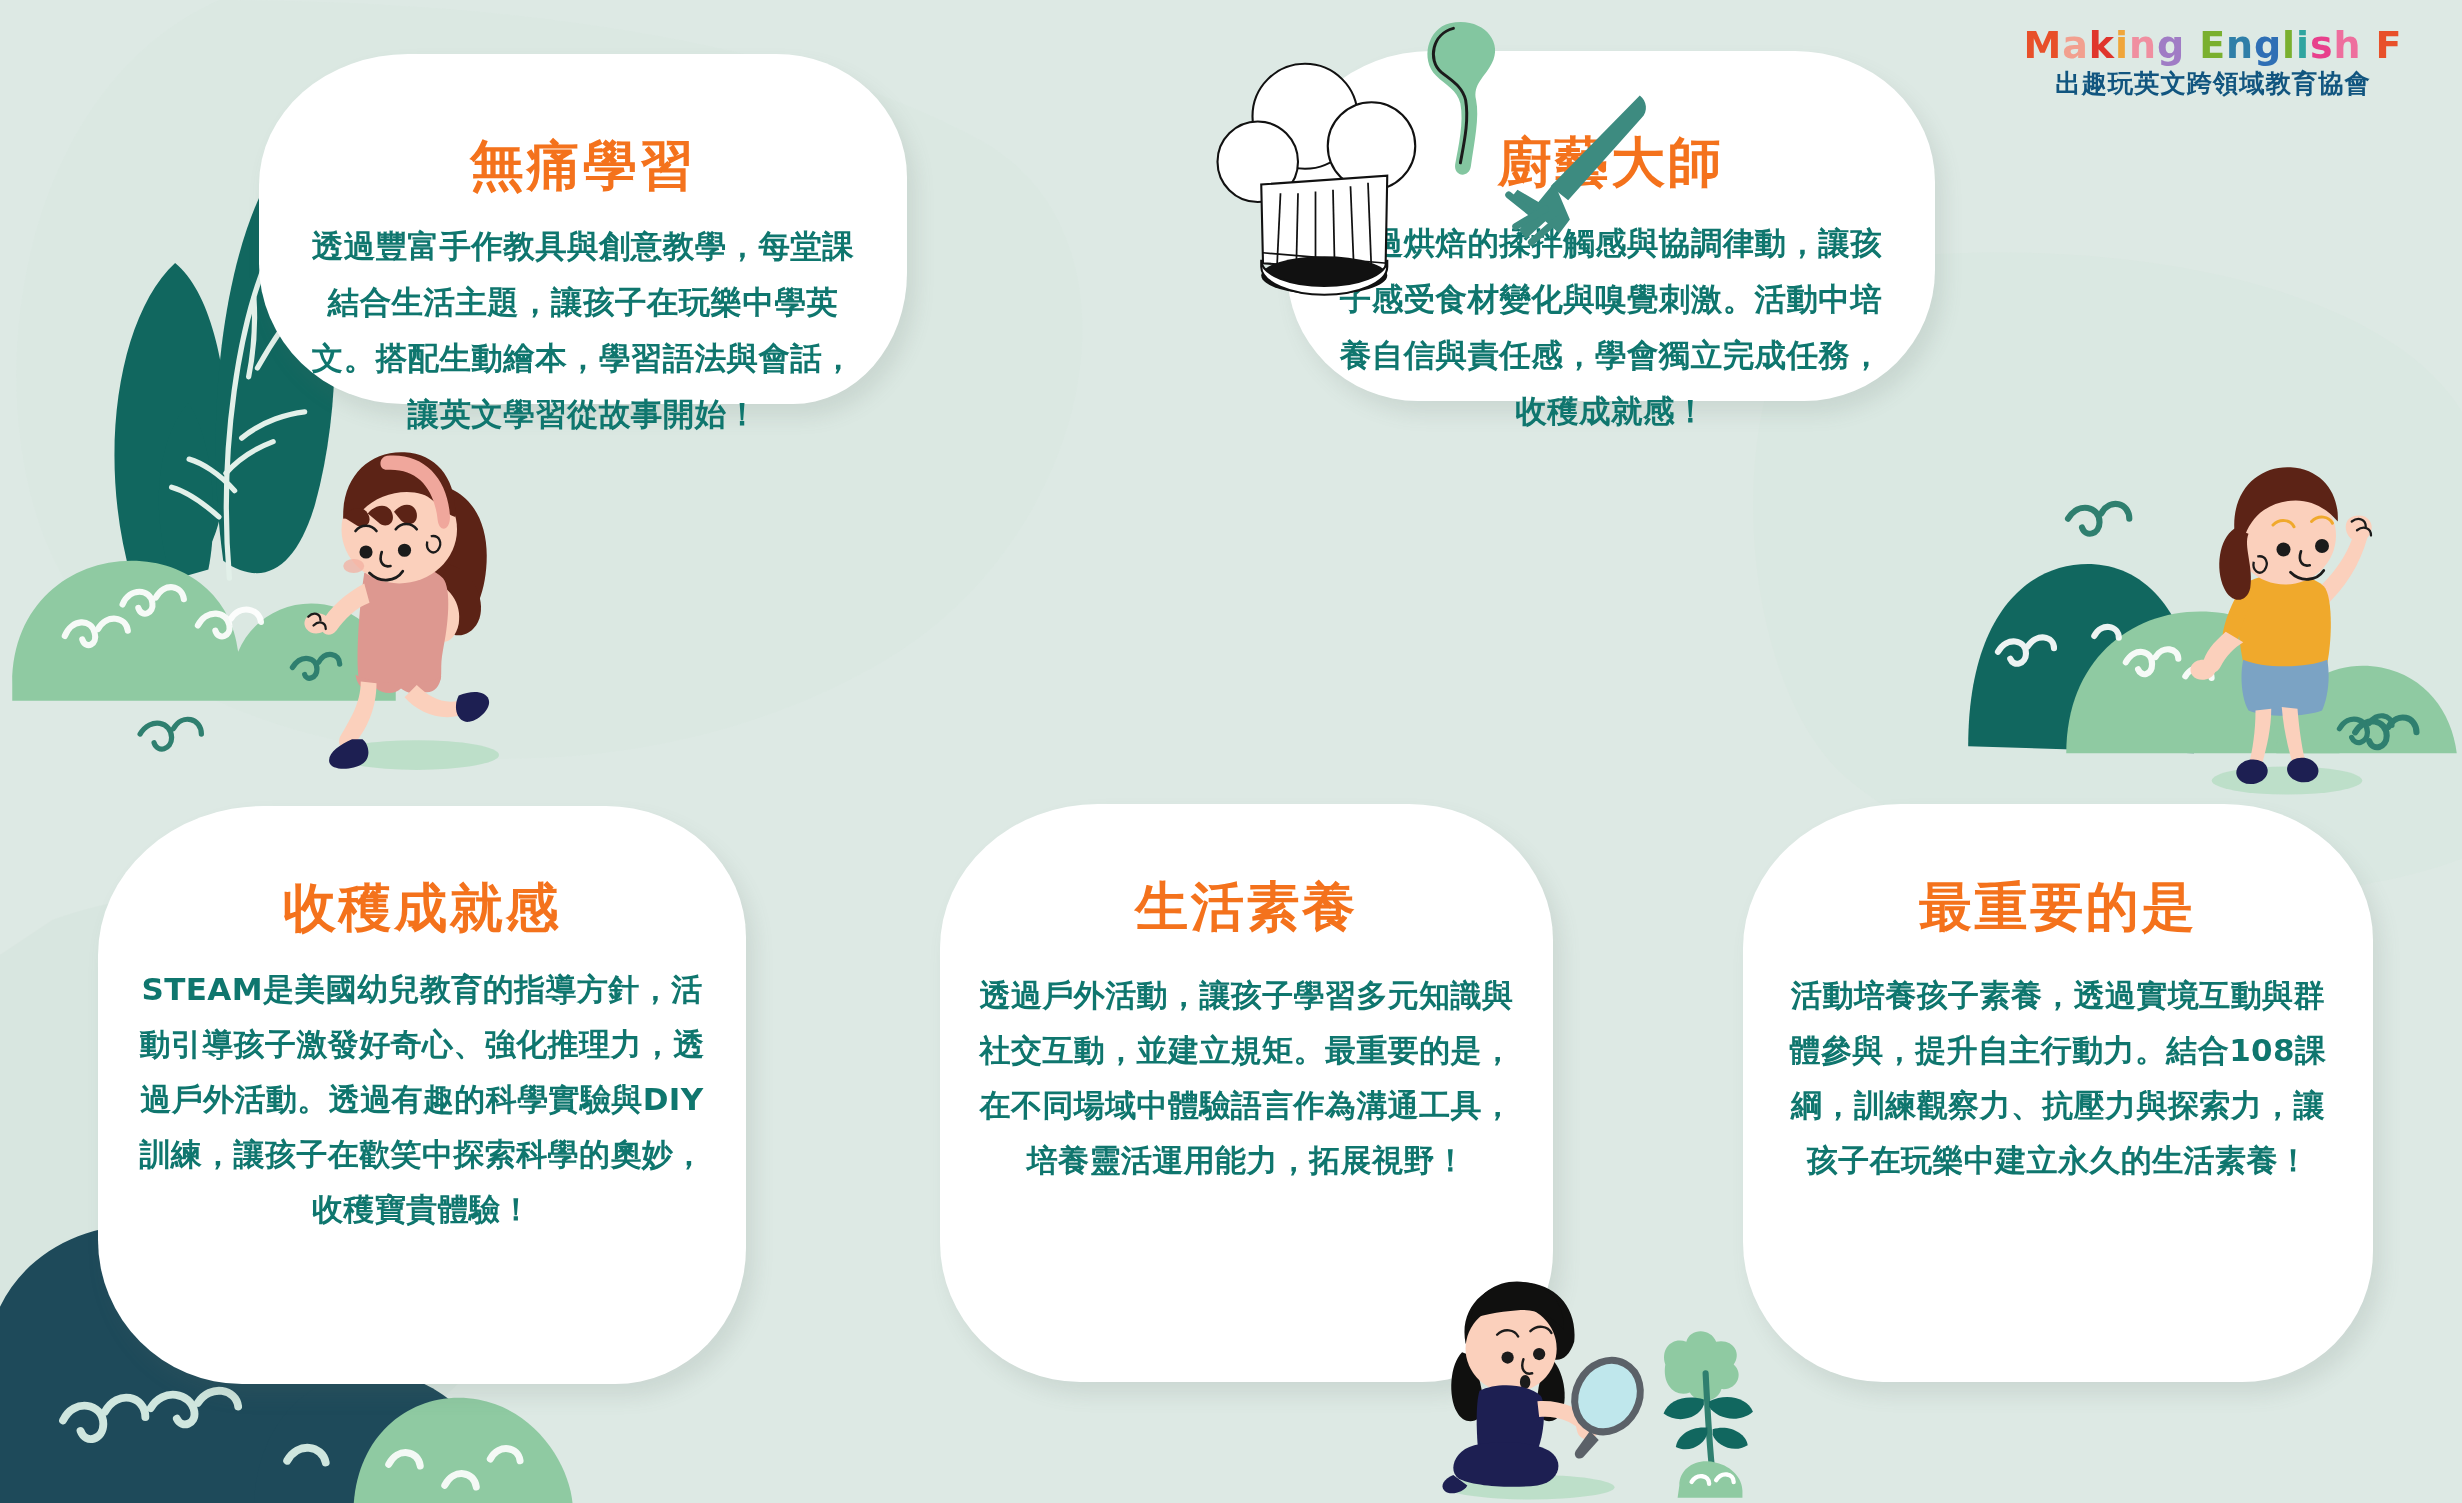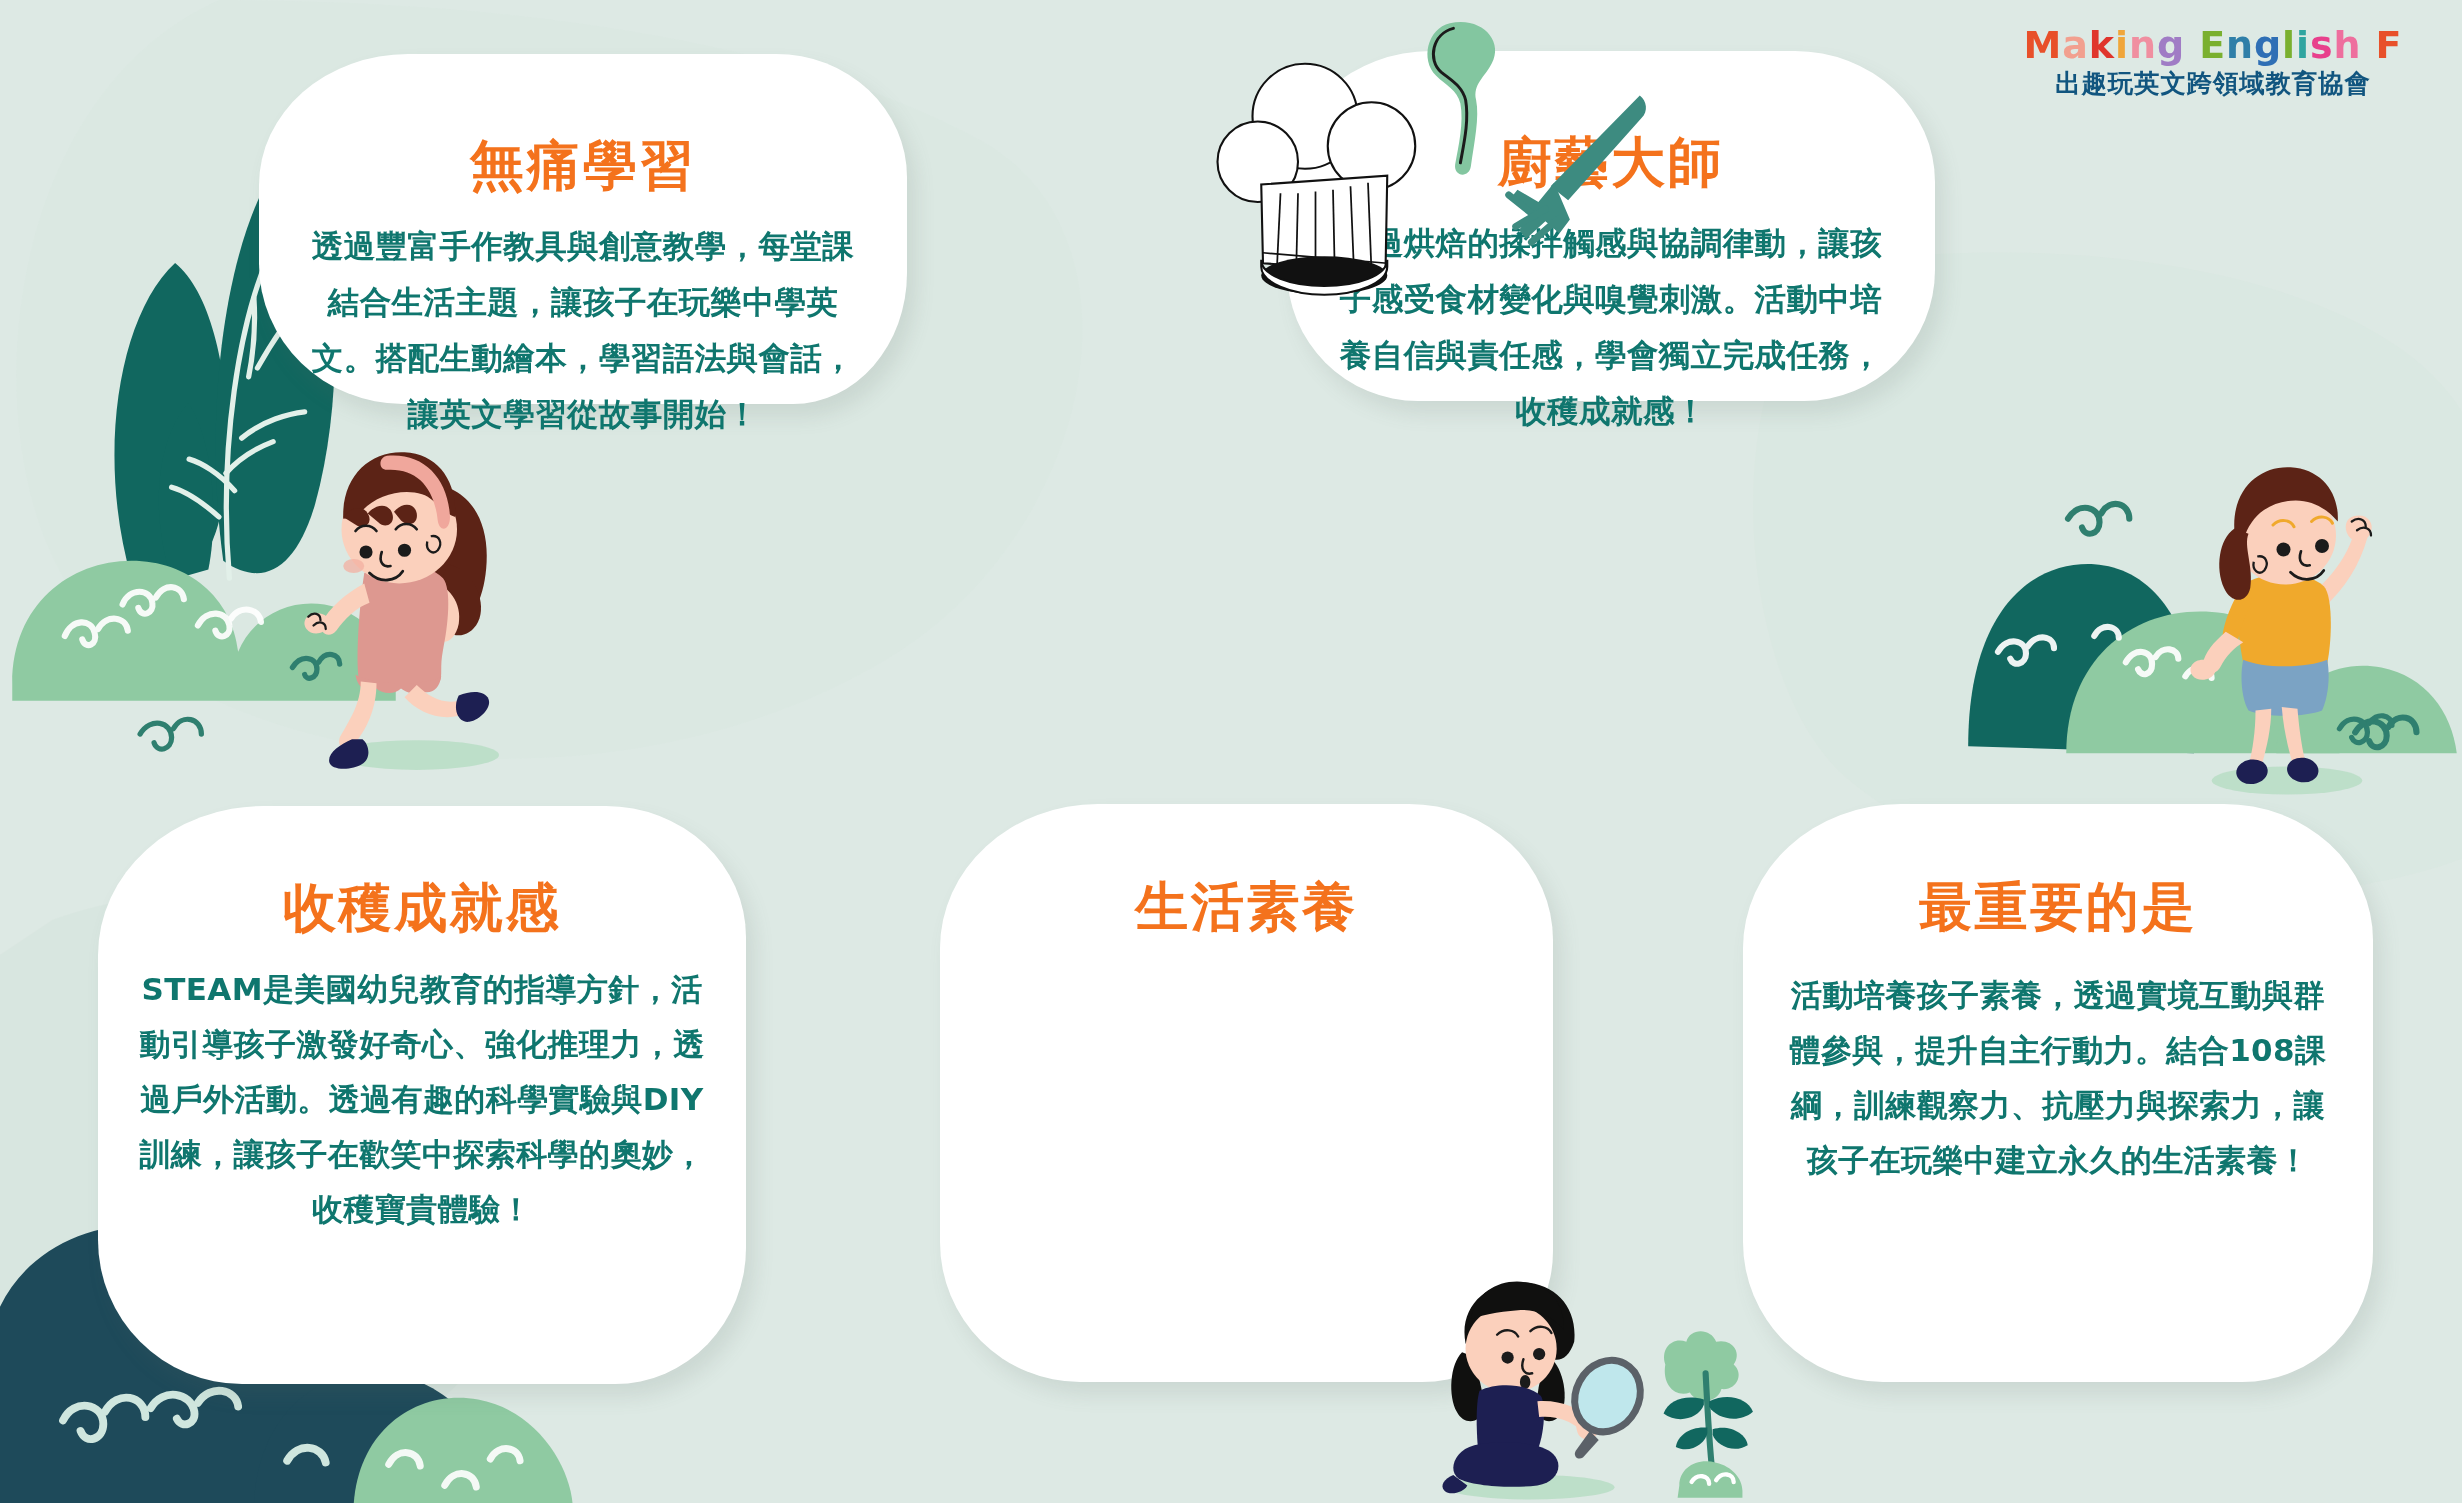--- a/index.html
+++ b/index.html
@@ -207,20 +207,21 @@
     <div class="body">透過烘焙的揉拌觸感與協調律動，讓孩子感受食材變化與嗅覺刺激。活動中培養自信與責任感，學會獨立完成任務，收穫成就感！</div>
   </div>
 
   <div class="card" id="card-3">
     <div class="title">收穫成就感</div>
     <div class="body">STEAM是美國幼兒教育的指導方針，活動引導孩子激發好奇心、強化推理力，透過戶外活動。透過有趣的科學實驗與DIY訓練，讓孩子在歡笑中探索科學的奧妙，收穫寶貴體驗！</div>
   </div>
 
   <div class="card" id="card-4">
     <div class="title">生活素養</div>
+    <div class="body">透過戶外活動，讓孩子學習多元知識與社交互動，並建立規矩。最重要的是，在不同場域中體驗語言作為溝通工具，培養靈活運用能力，拓展視野！</div>
   </div>
 
   <div class="card" id="card-5">
     <div class="title">最重要的是</div>
     <div class="body">活動培養孩子素養，透過實境互動與群體參與，提升自主行動力。結合108課綱，訓練觀察力、抗壓力與探索力，讓孩子在玩樂中建立永久的生活素養！</div>
   </div>
 
   <div class="fg">
 
     <svg style="left:1200px;top:53px;width:315px;height:263px;" viewBox="0 0 360 300" xmlns="http://www.w3.org/2000/svg">

